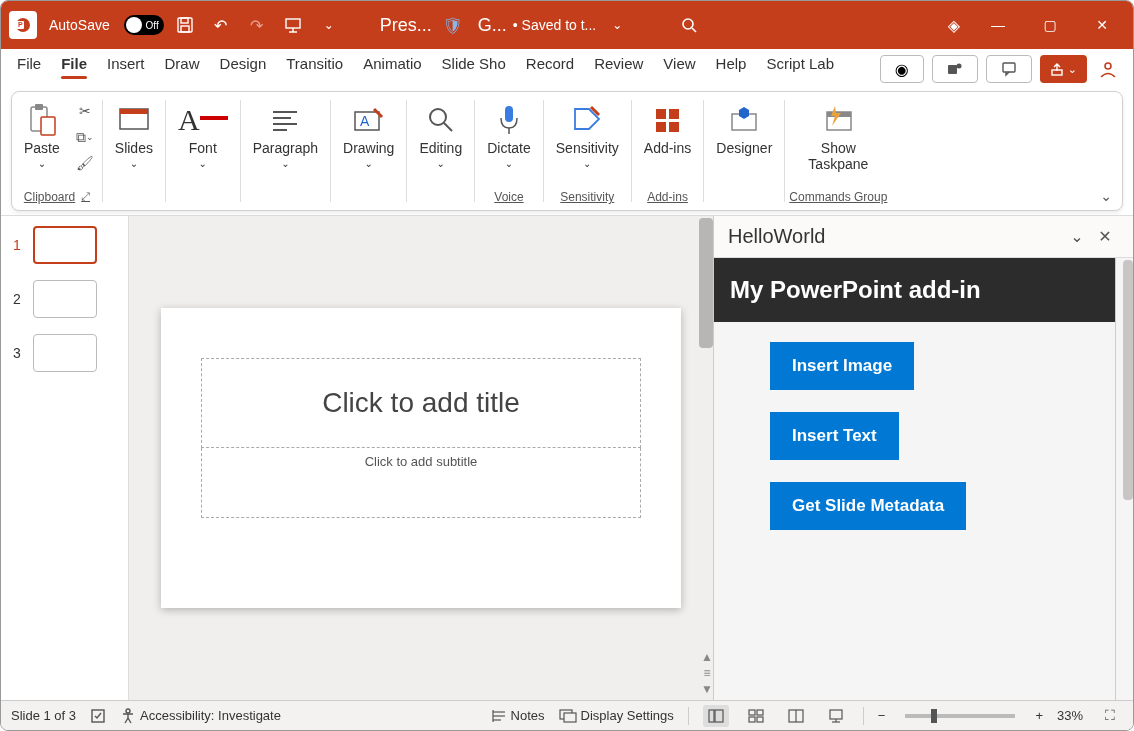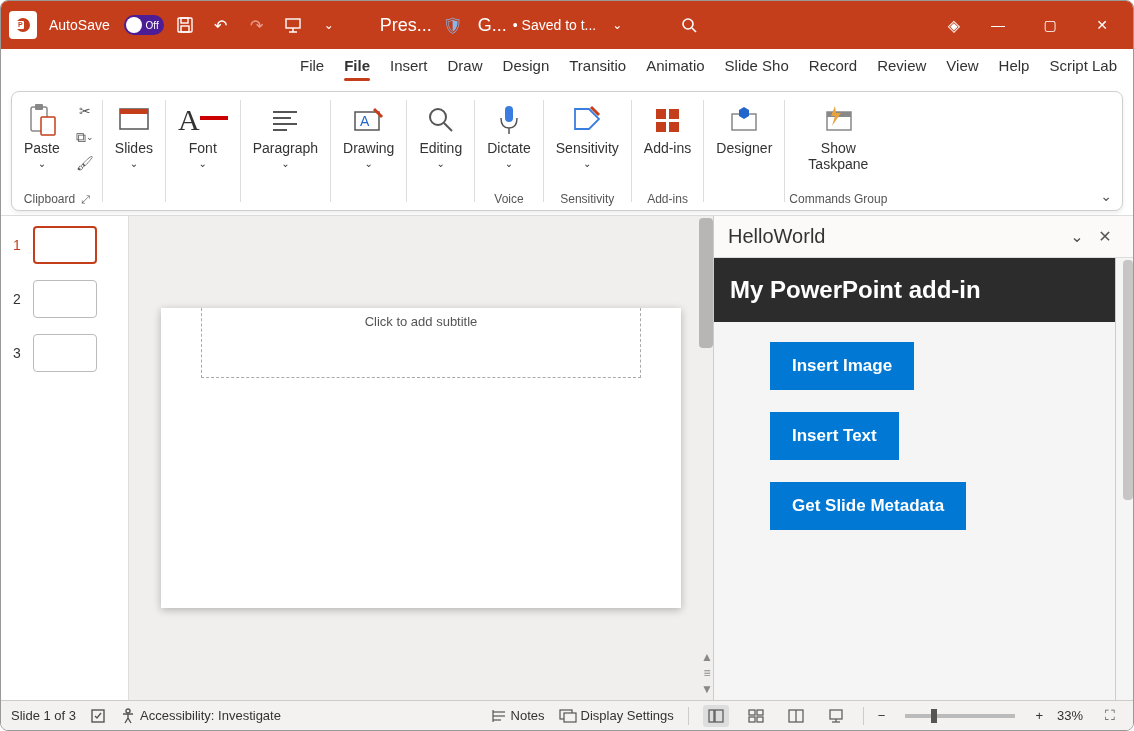--- a/index.html
+++ b/index.html
@@ -2,47 +2,47 @@
 <html><head>
 <meta charset="utf-8">
 <style>
   * { box-sizing: border-box; margin: 0; padding: 0; font-family: "Segoe UI", Arial, sans-serif; }
   body { width: 1134px; height: 731px; background: #fff; overflow: hidden; display: flex; flex-direction: column; border: 1px solid #999; border-radius: 8px; }
   
   
   .titlebar { height: 48px; background: #c43e1c; display: flex; align-items: center; color: #fff; padding: 0 8px; gap: 6px; }
   .app-icon { width: 28px; height: 28px; background: #fff; border-radius: 4px; display:flex; align-items:center; justify-content:center; color:#c43e1c; font-weight:bold; font-size:14px; }
   .autosave { display:flex; align-items:center; gap:14px; font-size:14px; margin-left:6px; }
-  .toggle { width: 40px; height:20px; border-radius:10px; background:#4c1d95; position:relative; display:flex; align-items:center; }
+  .toggle { width: 40px; height:20px; border-radius:10px; background:#000000; position:relative; display:flex; align-items:center; }
   .toggle-knob { width:16px; height:16px; background:#fff; border-radius:50%; margin-left:2px; }
   .toggle-label { font-size:10px; color:#fff; position:absolute; right:5px; }
   .tb-btn { width:30px; height:30px; display:flex; align-items:center; justify-content:center; color:#fff; font-size:16px; }
   .tb-sep { flex: 0 0 auto; }
   .doc-title { font-size:18px; margin-left:4px; }
   .shield { color:#88b7e8; }
   .saved-to { font-size:14px; }
   .titlebar-spacer { flex:1; }
   .win-btn { width:46px; height:48px; display:flex; align-items:center; justify-content:center; font-size:14px; }
 
   
-  .tabsbar { height: 38px; background:#fff; display:flex; align-items:flex-end; padding: 0 6px; gap:4px; border-bottom:none;flex-direction:column;}
+  .tabsbar { height: 38px; background:#fff; display:flex; align-items:flex-end; padding: 0 6px; gap:4px; border-bottom:none;}
   .tab { padding: 8px 10px 8px; font-size:15px; color:#333; cursor:default; }
   .tab.active { font-weight:600; }
   .tab.active::after { content:""; display:block; height:3px; background:#c43e1c; margin-top:4px; border-radius:2px; }
   .tabsbar-spacer { flex:1; }
   .tabs-rightbox { display:flex; align-items:center; gap:8px; padding-bottom:4px; padding-right:6px;}
   .outl-btn { border:1px solid #bbb; border-radius:4px; padding:4px 14px; background:#fff; display:flex; align-items:center; justify-content:center; height:28px;}
   .share-btn { background:#c43e1c; color:#fff; border:none; padding:4px 10px; border-radius:4px; display:flex; align-items:center; height:28px; gap:4px;}
 
   
   .ribbon-wrap { padding: 4px 10px 0 10px; }
   .ribbon { background:#fff; border:1px solid #d0d0d0; border-radius:8px; height:120px; display:flex; box-shadow: 0 2px 4px rgba(0,0,0,0.08); position:relative;}
   .ribbon-group { display:flex; flex-direction:column; align-items:center; padding:6px 4px 2px 4px; }
   .group-body { flex:1; display:flex; align-items:flex-start; justify-content:center; gap:4px; }
-  .group-label { font-size:12px; color:#555; height:18px; display:flex; align-items:center; }
+  .group-label { font-size:12px; color:#555; height:18px; display:flex; align-items:flex-start;text-decoration:underline; }
   .group-sep { width:1px; background:#ddd; margin:8px 0; }
   .big-btn { display:flex; flex-direction:column; align-items:center; justify-content:flex-start; padding:4px 8px; font-size:14px; color:#333; gap:2px; }
   .big-btn .icn { height:36px; display:flex; align-items:center; justify-content:center; font-size:28px; }
   .big-btn .lbl { font-size:14px; }
   .small-col { display:flex; flex-direction:column; gap:4px; padding-top:2px;}
   .small-btn { width:26px; height:22px; display:flex; align-items:center; justify-content:center; font-size:14px; color:#555;}
   .ribbon-caret { position:absolute; right:10px; bottom:6px; font-size:14px; color:#555;}
   .dlg-launcher { font-size:11px; color:#666; margin-left:6px;}
 
   
@@ -400,20 +400,21 @@
         <div class="thumb"></div>
       </div>
       <div class="thumb-row">
         <span class="thumb-num">3</span>
         <div class="thumb"></div>
       </div>
     </div>
   <div class="editor">
     <div class="scrollbar-v"></div>
     <div class="slide-canvas">
+      <div class="placeholder-title">Click to add title</div>
       <div class="placeholder-sub">Click to add subtitle</div>
     </div>
     <div class="nav-arrows">
         <span>▲</span>
         <span>≡</span>
         <span>▼</span>
       </div>
   </div>
   <div class="taskpane">
     <div class="tp-header">

